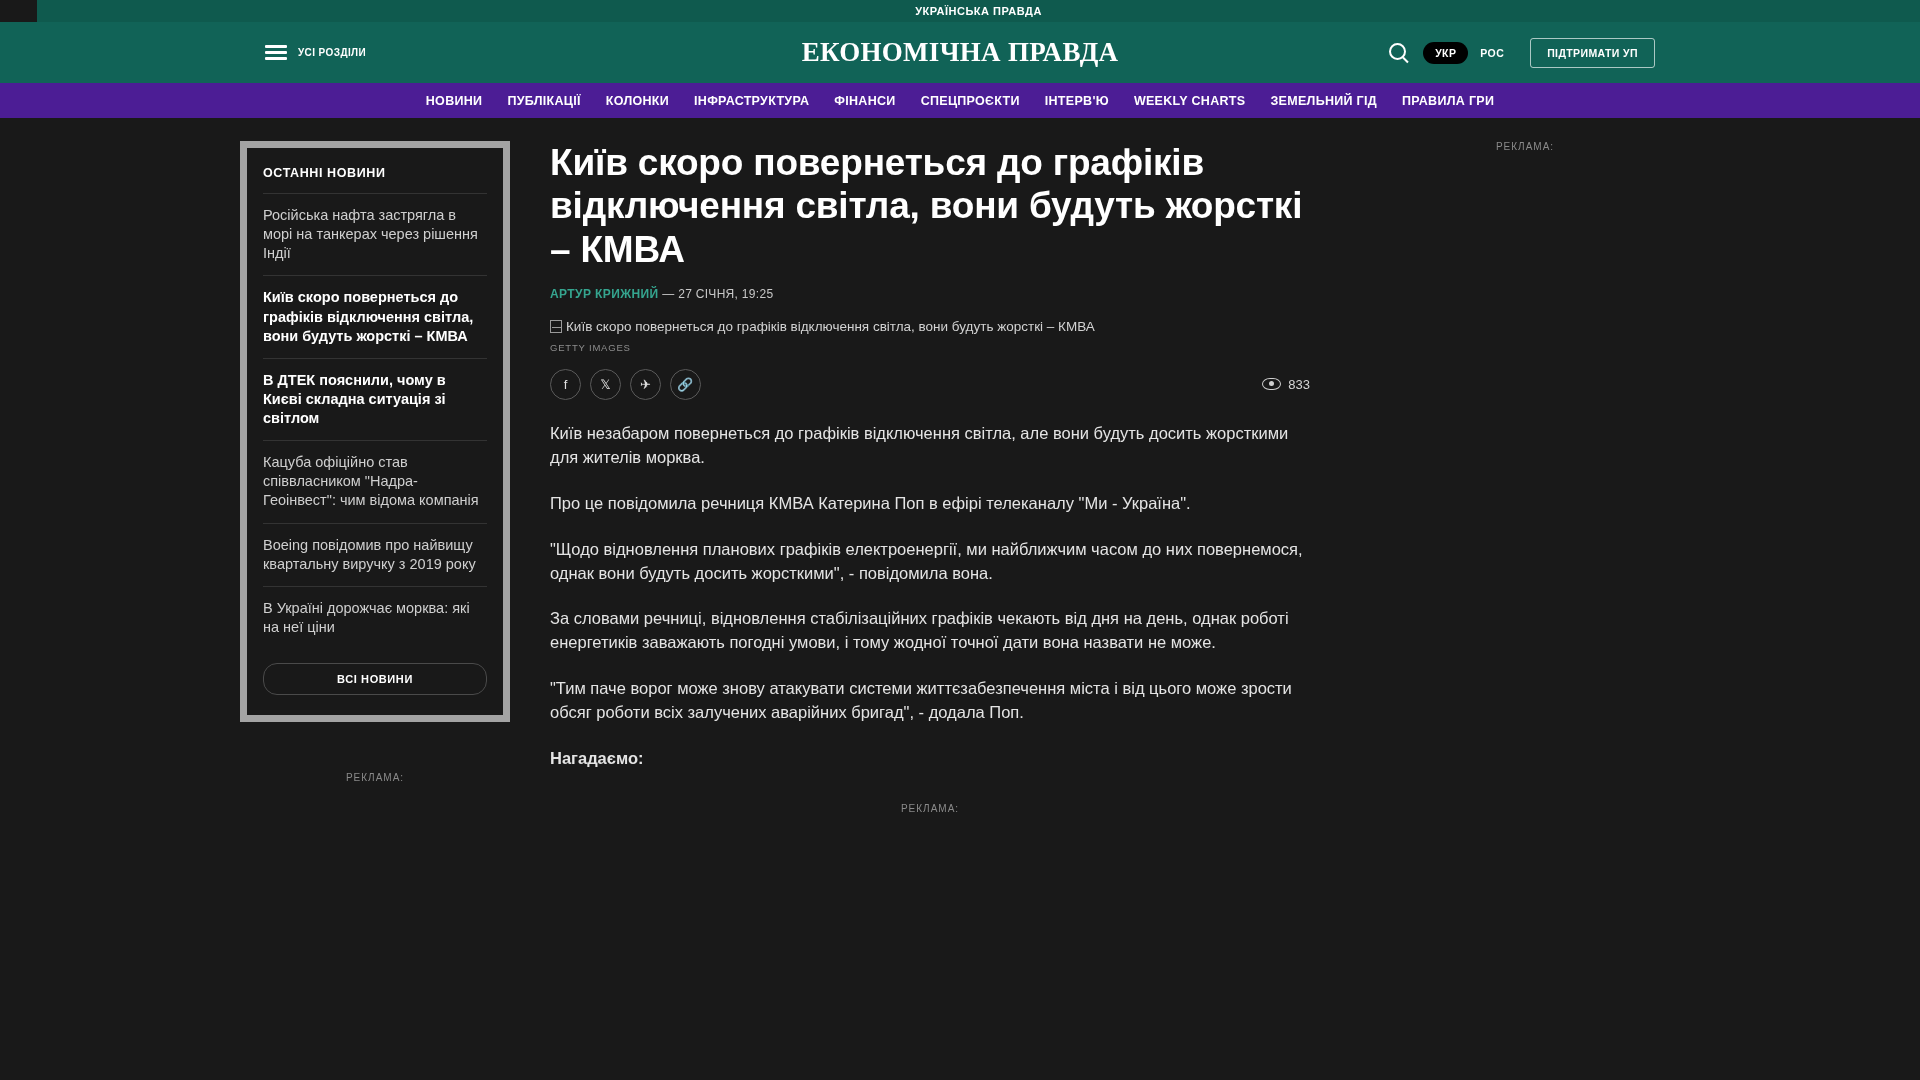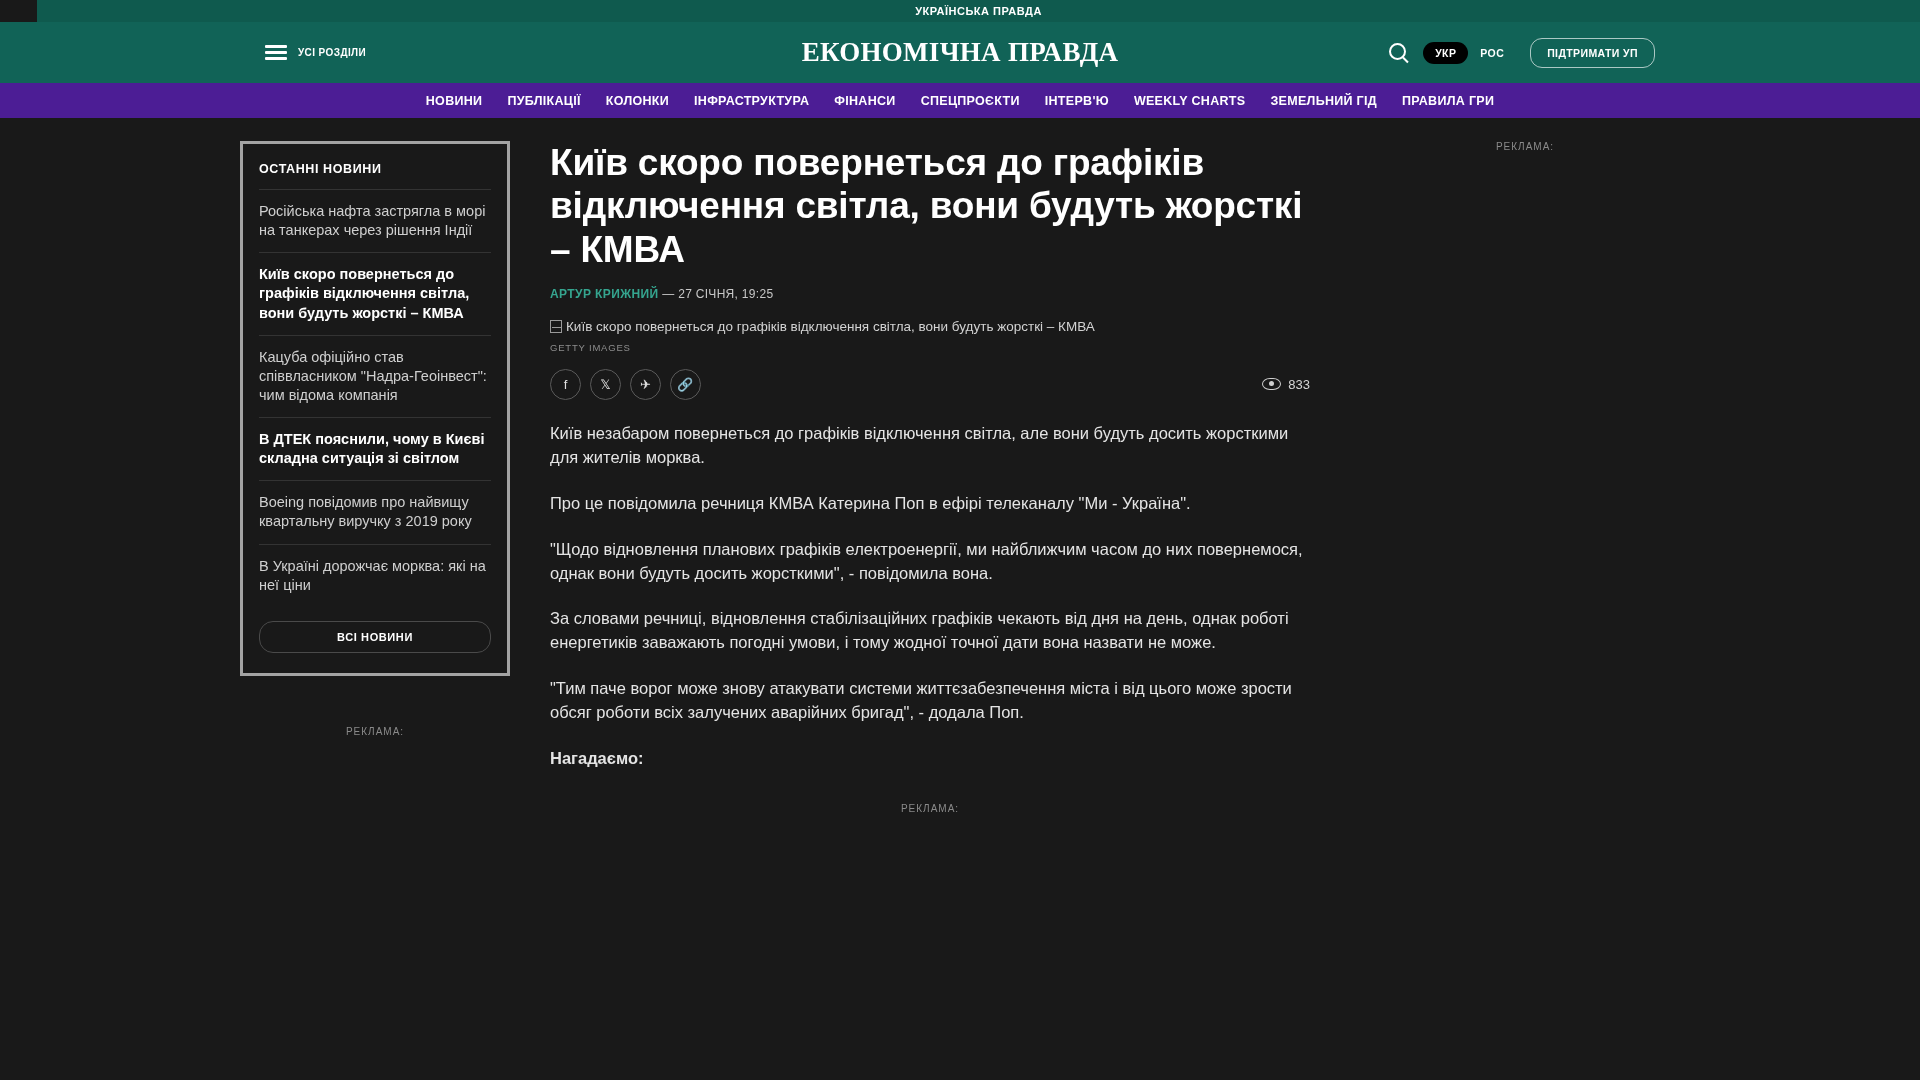--- a/index.html
+++ b/index.html
@@ -113,21 +113,21 @@
     background: transparent;
     font-family: "Liberation Sans", sans-serif;
   }
   .lang-btn.active { background: #000000; }
   .support-btn {
     font-size: 10.5px;
     font-weight: bold;
     letter-spacing: .4px;
     padding: 8px 16px;
     border: 1px solid rgba(255,255,255,.65);
-    border-radius: 12px;
+    border-radius: 3px;
     color: #ffffff;
     background: transparent;
     cursor: pointer;
     font-family: "Liberation Sans", sans-serif;
   }
 
   
   .navbar {
     height: 36px;
     background: #4c1d95;
@@ -152,21 +152,21 @@
     padding: 22px 0 0 0;
     justify-content: center;
     gap: 0;
   }
   .col-left { width: 270px; margin-right: 40px; }
   .col-main { width: 760px; }
   .col-right { width: 310px; margin-left: 60px; }
 
   
   .latest-box {
-    border: 3px solid #a3a3a3;
+    border: 7px solid #a3a3a3;
     padding: 18px 16px 20px 16px;
     background: #191919;
   }
   .latest-title {
     font-size: 12.5px;
     font-weight: bold;
     letter-spacing: .6px;
     color: #ffffff;
     margin-bottom: 13px;
   }
@@ -356,22 +356,22 @@
 </nav>
 
 <div class="page">
 
   <aside class="col-left">
     <div class="latest-box">
       <div class="latest-title">ОСТАННІ НОВИНИ</div>
 
       <div class="news-item">Російська нафта застрягла в морі на танкерах через рішення Індії</div>
       <div class="news-item current">Київ скоро повернеться до графіків відключення світла, вони будуть жорсткі – КМВА</div>
+      <div class="news-item current">В ДТЕК пояснили, чому в Києві складна ситуація зі світлом</div>
       <div class="news-item">Кацуба офіційно став співвласником "Надра-Геоінвест": чим відома компанія</div>
-      <div class="news-item current">В ДТЕК пояснили, чому в Києві складна ситуація зі світлом</div>
       <div class="news-item">Boeing повідомив про найвищу квартальну виручку з 2019 року</div>
       <div class="news-item">В Україні дорожчає морква: які на неї ціни</div>
 
       <button class="all-news-btn">ВСІ НОВИНИ</button>
     </div>
     <div class="ad-label">РЕКЛАМА:</div>
   </aside>
 
   <main class="col-main">
     <h1 class="article-title">Київ скоро повернеться до графіків відключення світла, вони будуть жорсткі – КМВА</h1>

